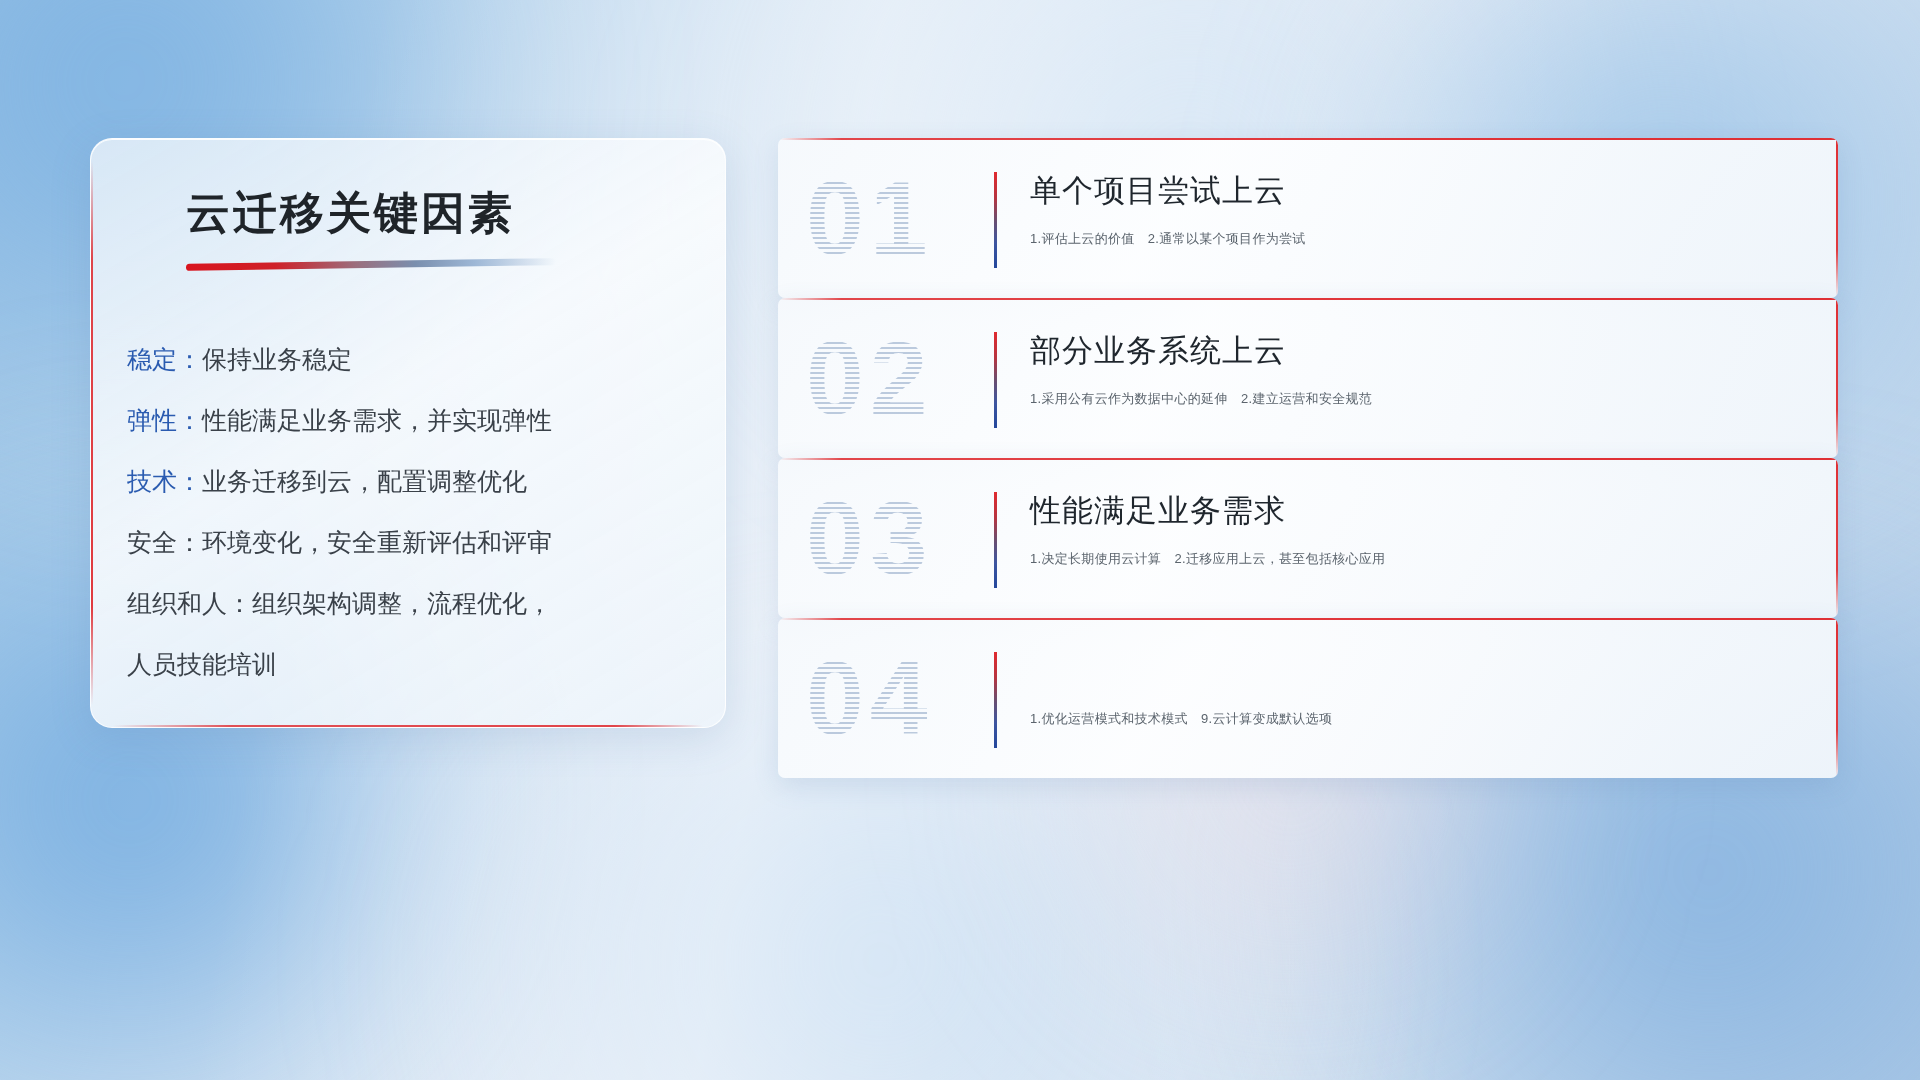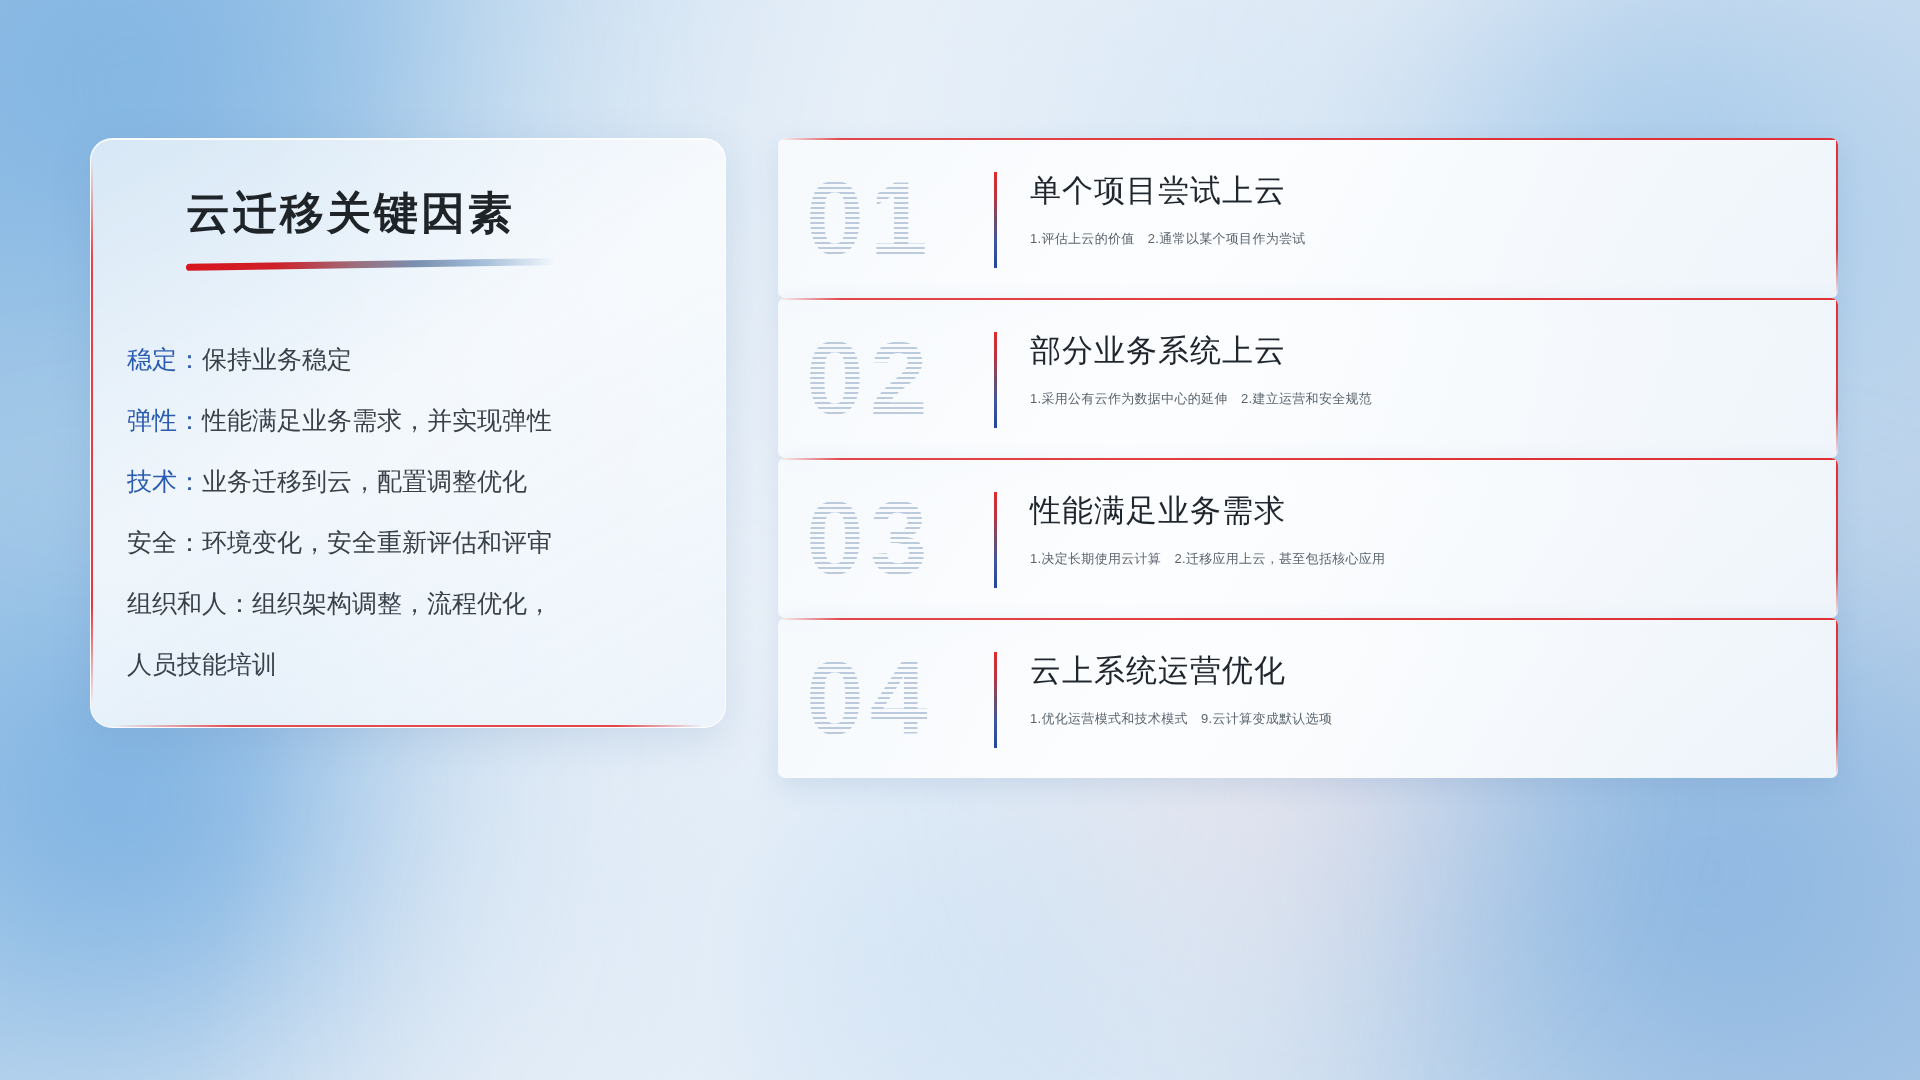--- a/index.html
+++ b/index.html
@@ -220,18 +220,17 @@
       <p class="card-desc">1.决定长期使用云计算　2.迁移应用上云，甚至包括核心应用</p>
     </div>
   </article>
 
   <article class="card">
     <div class="card-inner">
       <div class="card-num">
           <span>04</span>
         </div>
       <div class="card-divider"></div>
-      <h2 class="card-head">云上系统运营优化</h2>
       <p class="card-desc">1.优化运营模式和技术模式　9.云计算变成默认选项</p>
     </div>
   </article>
 
 </section>
 
 </body></html>

